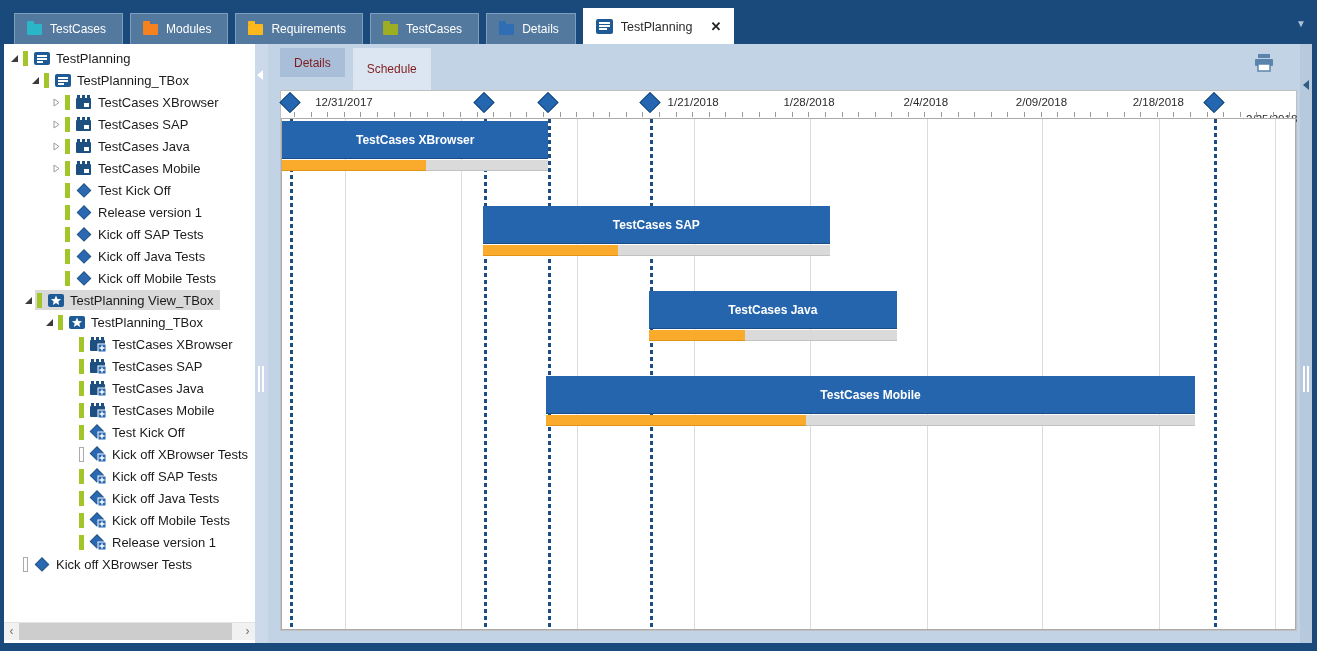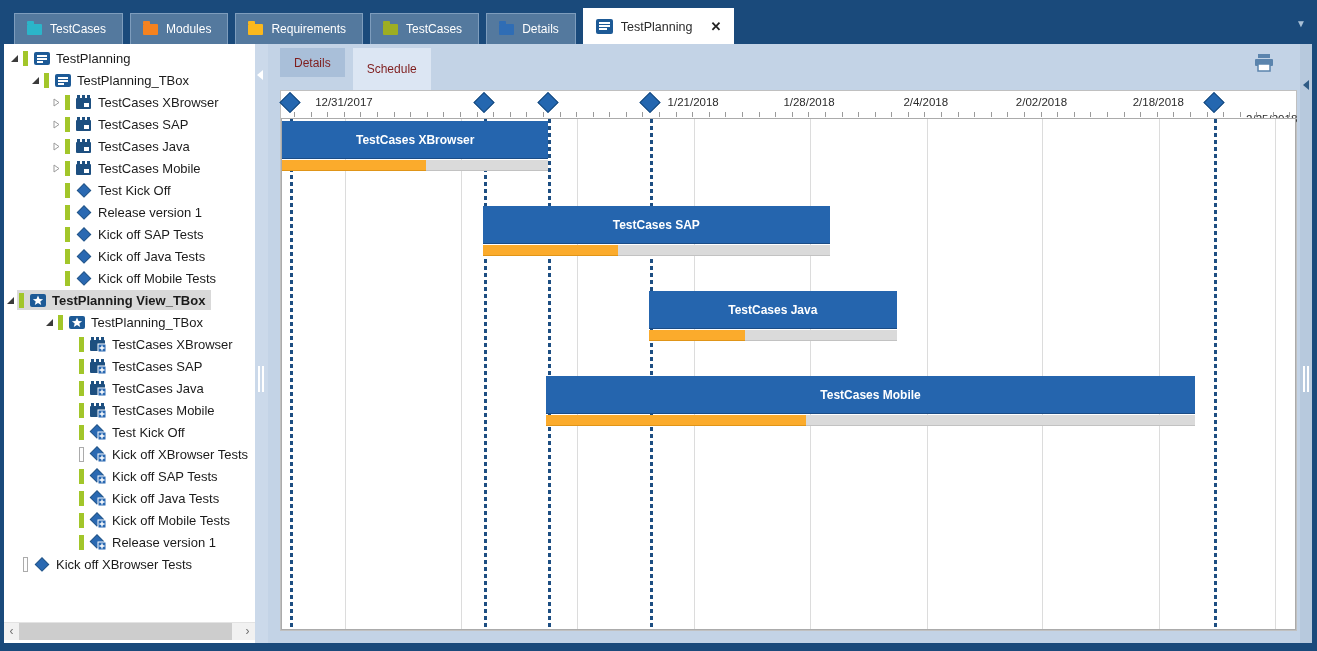--- a/index.html
+++ b/index.html
@@ -276,21 +276,21 @@
         <div class="trow" style="padding-left: 46px;">
           <div class="arrow"></div>
           <div class="rowc">
             <div class="cbar green"></div>
             <div class="ticon"><svg width="18" height="17" viewBox="0 0 18 17">
                 <rect x="4.2" y="3.7" width="9.5" height="9.5" transform="rotate(45 9 8.5)" fill="#2A69B2" stroke="#1D5186"></rect>
               </svg></div>
             <div class="tlabel2">Kick off Mobile Tests</div>
           </div>
         </div>
-        <div class="trow selected" style=" font-weight: bold;">
+        <div class="trow selected" style="padding-left: 18px;">
           <div class="arrow">
             <svg class="tri-exp" width="9" height="9" viewBox="0 0 9 9">
               <polygon points="8,1 8,8 1,8" fill="#3B3B3B"></polygon>
             </svg>
           </div>
           <div class="rowc">
             <div class="cbar green"></div>
             <div class="ticon"><svg width="18" height="17" viewBox="0 0 18 17">
                 <rect x="1" y="2" width="16" height="13" rx="2" fill="#1D5A96"></rect>
                 <path d="M9 3.6 10.5 7l3.6.2-2.8 2.2.9 3.5L9 11l-3.2 1.9.9-3.5L3.9 7.2 7.5 7z" fill="#fff"></path>
@@ -491,21 +491,21 @@
         <rect x="5" y="10" width="12" height="7" fill="#FFFFFF" stroke="#5B84AD" stroke-width="1.5"></rect>
       </svg>
     </div>
 
     <div class="card">
       <div class="thead">
           <div class="wlabel" style="left: 62.9073px;">12/31/2017</div>
           <div class="wlabel" style="left: 412.19px;">1/21/2018</div>
           <div class="wlabel" style="left: 527.976px;">1/28/2018</div>
           <div class="wlabel" style="left: 644.774px;">2/4/2018</div>
-          <div class="wlabel" style="left: 760.459px;">2/02/2018</div>
+          <div class="wlabel" style="left: 760.459px;">2/09/2018</div>
           <div class="wlabel" style="left: 877.258px;">2/18/2018</div>
           <div class="wlabel" style="left: 990.714px; margin-top: 17px;">2/25/2018</div>
           <div class="hdiamond" title="Test Kick Off" style="left: 9.117px;"></div>
           <div class="hdiamond" title="Kick off SAP Tests" style="left: 202.6px;"></div>
           <div class="hdiamond" title="Kick off Mobile Tests" style="left: 267.432px;"></div>
           <div class="hdiamond" title="Kick off Java Tests" style="left: 369.238px;"></div>
           <div class="hdiamond" title="Release version 1" style="left: 933.176px;"></div>
           <div class="tick" style="left: 13.0677px;"></div>
           <div class="tick" style="left: 29.6576px;"></div>
           <div class="tick" style="left: 46.2475px;"></div>

